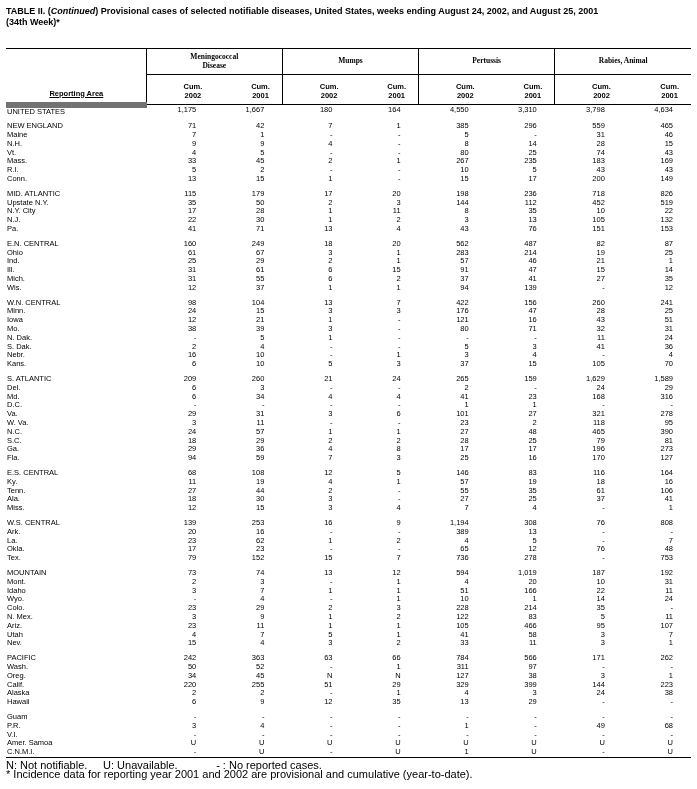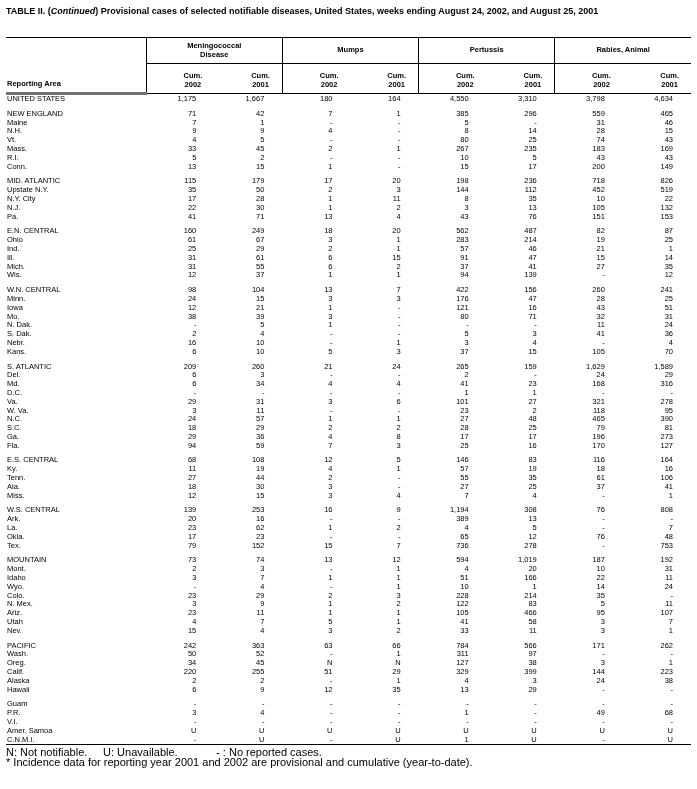--- a/index.html
+++ b/index.html
@@ -9,24 +9,24 @@
 
   .title { font-size:9px; font-weight:bold; line-height:11px; margin-bottom:20px; }
   .title .italic { font-style:italic; }
 
   table { border-collapse:collapse; width:685px; table-layout:fixed;
           border-top:1px solid #000; border-bottom:1px solid #000; }
   col.area-col { width:140px; }
   col.num-col  { width:68px; }
 
   thead th { font-weight:bold; font-size:7.5px; line-height:8.8px; }
-  th.area-head { text-align:left; vertical-align:bottom; padding:0 0 3px 1px;
-                 border-bottom:3px solid #737373; }
+  th.area-head { text-align:center; vertical-align:bottom; padding:0 0 3px 1px;
+                 border-bottom:6px solid #737373;text-decoration:underline; }
   th.group-head { border-left:1px solid #000; border-bottom:1px solid #000;
-                  text-align:center; vertical-align:middle; height:26px; }
+                  text-align:center; vertical-align:middle; height:26px;font-family:Liberation Serif, serif; }
   .group-box { display:inline-block; }
   .group-box.wrap { width:72px; }
   th.cum-head { border-bottom:1px solid #000; text-align:right;
                 vertical-align:bottom; height:30px; padding:4px 12px 3px 0; }
   th.cum-head.group-start { border-left:1px solid #000; }
   .cum-box { display:inline-block; text-align:center; }
 
   tbody td { font-size:7.5px; line-height:8.8px; padding:0; white-space:nowrap; }
   td.area-cell { text-align:left; padding-left:1px; }
   td.num-cell  { text-align:right; padding-right:18px; }
@@ -37,20 +37,21 @@
   .leg1 { width:94px; }
   .leg2 { width:110px; }
 </style>
 </head>
 <body>
 
 <div class="page">
 
   <div class="title">
     <span>TABLE II. (</span><span class="italic">Continued</span><span>) Provisional cases of selected notifiable diseases, United States, weeks ending August 24, 2002, and August 25, 2001</span>
+    <div>(34th Week)*</div>
   </div>
 
   <table>
     <colgroup>
       <col class="area-col">
       <col class="num-col">
         <col class="num-col">
       <col class="num-col">
         <col class="num-col">
       <col class="num-col">

